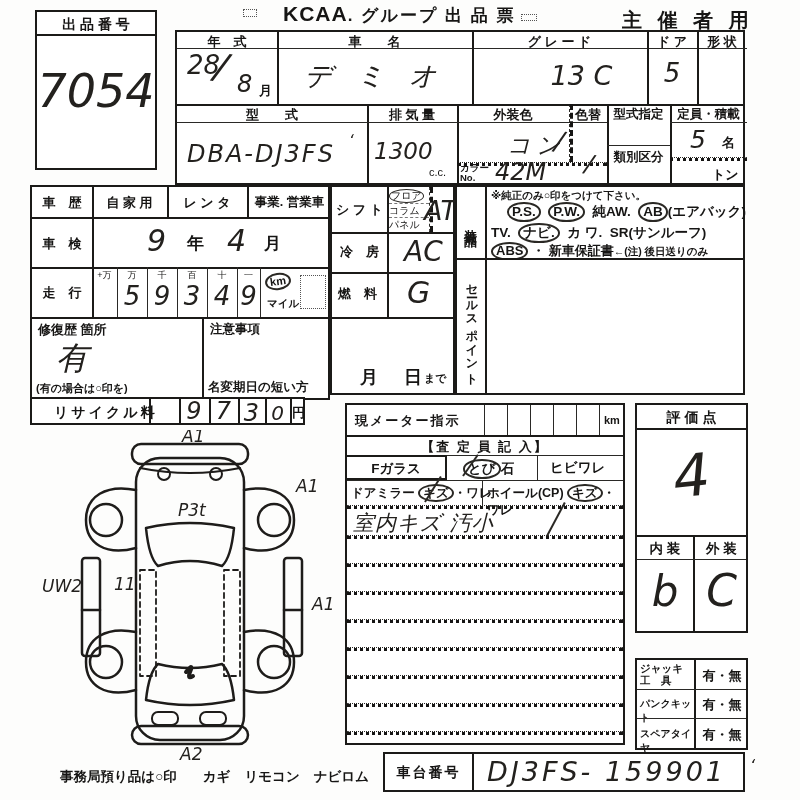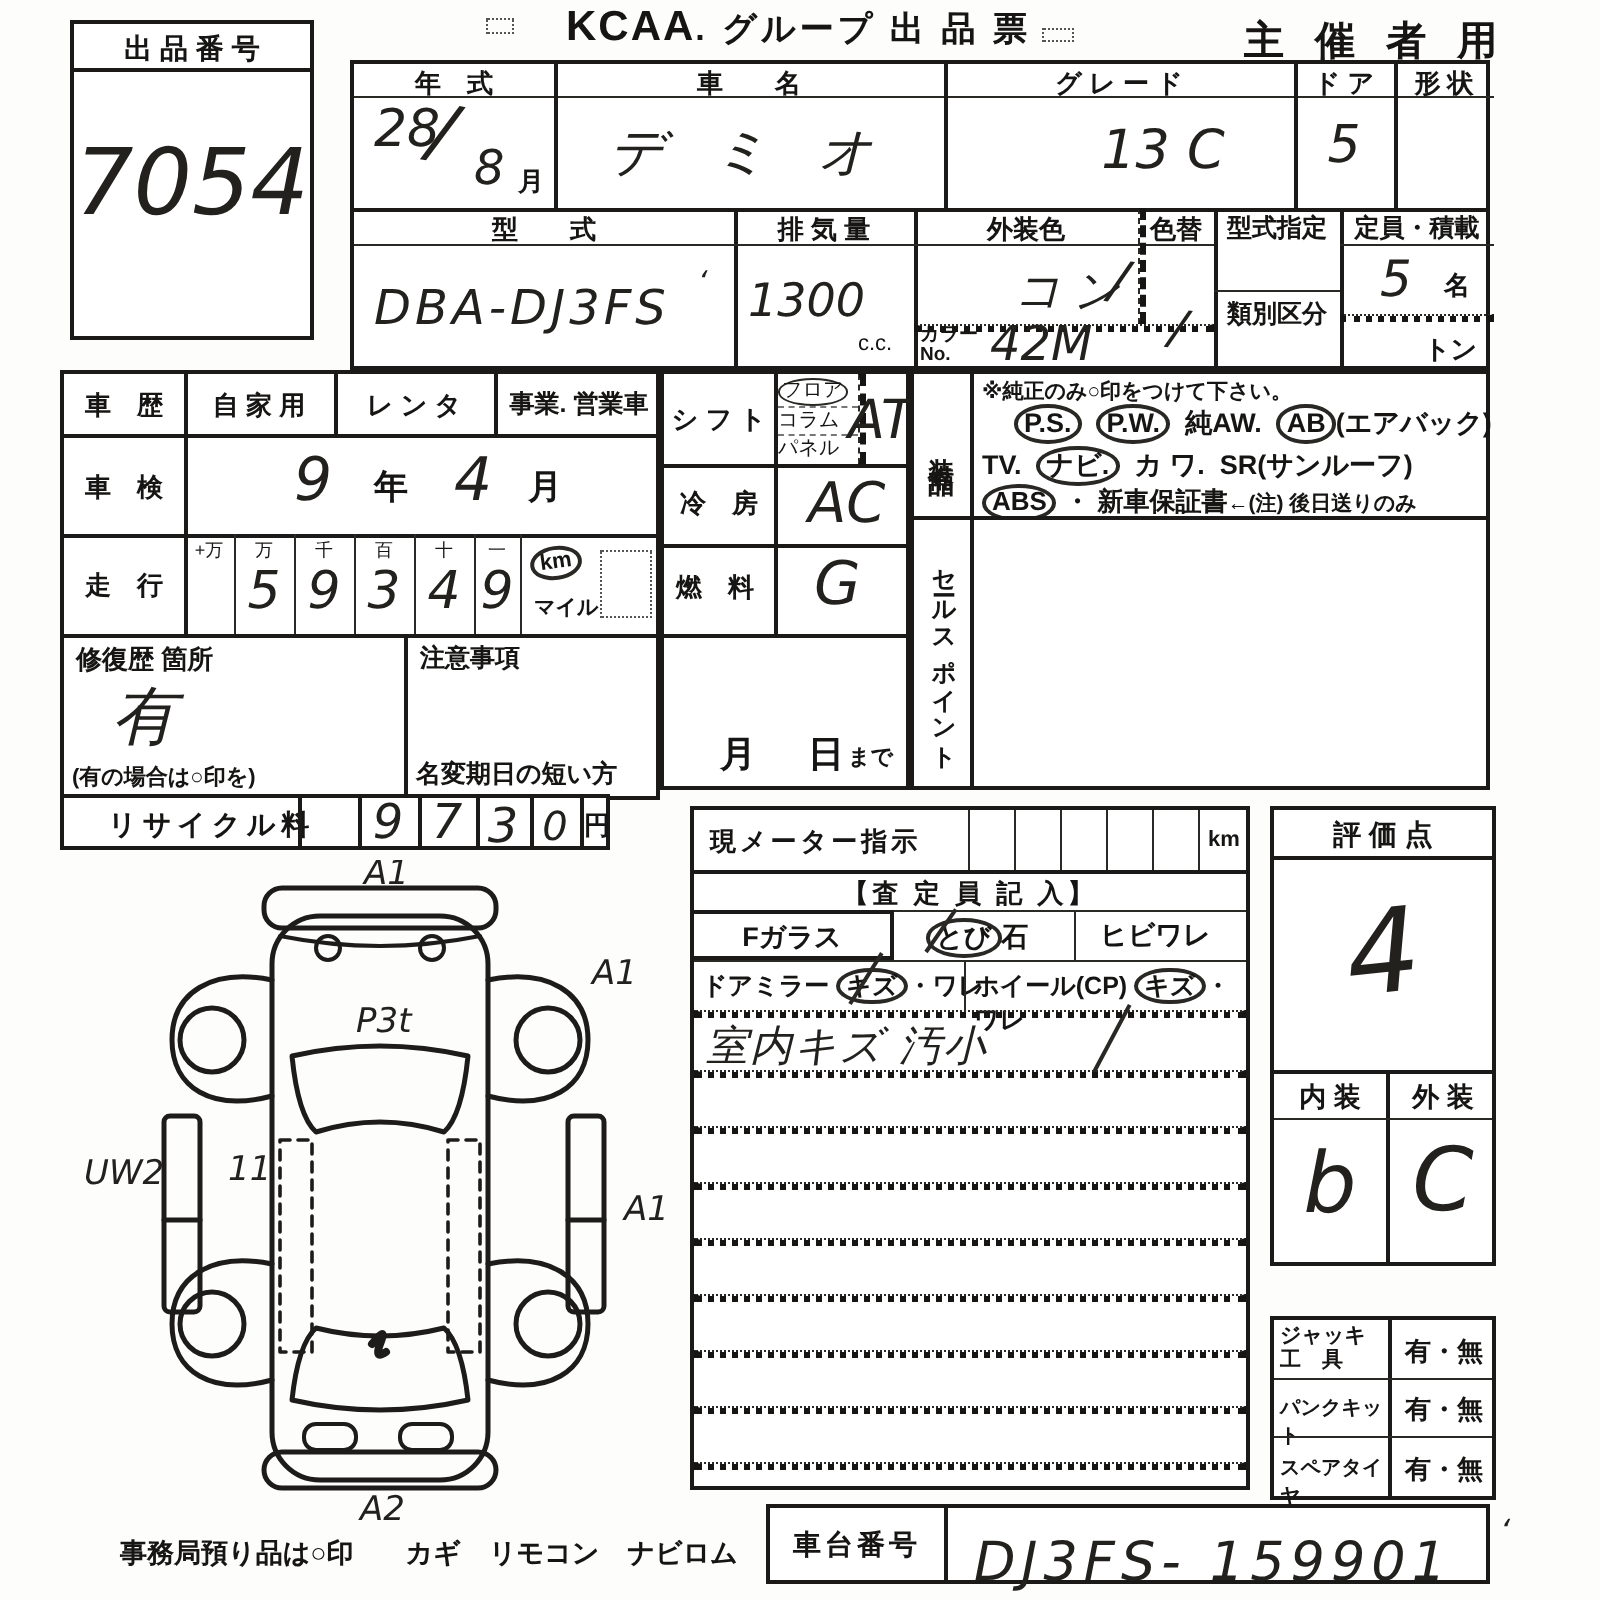--- a/index.html
+++ b/index.html
@@ -349,21 +349,21 @@
   <div class="abs bold" style="left:3px;top:37px;width:52px;font-size:10px;">パンクキット</div>
   <div class="abs bold ctr" style="left:57px;top:36px;width:56px;font-size:13px;">有・無</div>
   <div class="hl1" style="left:0;right:0;top:58px;"></div>
   <div class="abs bold" style="left:3px;top:67px;width:52px;font-size:10px;">スペアタイヤ</div>
   <div class="abs bold ctr" style="left:57px;top:66px;width:56px;font-size:13px;">有・無</div>
 </div>
 
 <div class="bx" style="left:383px;top:752px;width:362px;height:40px;">
   <div class="vl" style="left:87px;top:0;height:36px;"></div>
   <div class="abs bold ctr" style="left:0;top:10px;width:87px;font-size:14px;letter-spacing:2px;">車台番号</div>
-  <div class="abs hw" style="left:102px;top:2px;font-size:27px;letter-spacing:3px;margin-top:10px;">DJ3FS- 159901</div>
+  <div class="abs hw" style="left:102px;top:2px;font-size:27px;letter-spacing:3px;">DJ3FS- 159901</div>
 </div>
 <div class="abs hw" style="left:750px;top:756px;font-size:16px;">‘</div>
 
 <div class="abs bold" style="left:60px;top:768px;font-size:13.5px;display:flex;gap:0;">
   <span>事務局預り品は○印</span>
   <span style="width:26px;"></span>
   <span>カギ</span>
   <span style="width:14px;"></span>
   <span>リモコン</span>
   <span style="width:14px;"></span>

